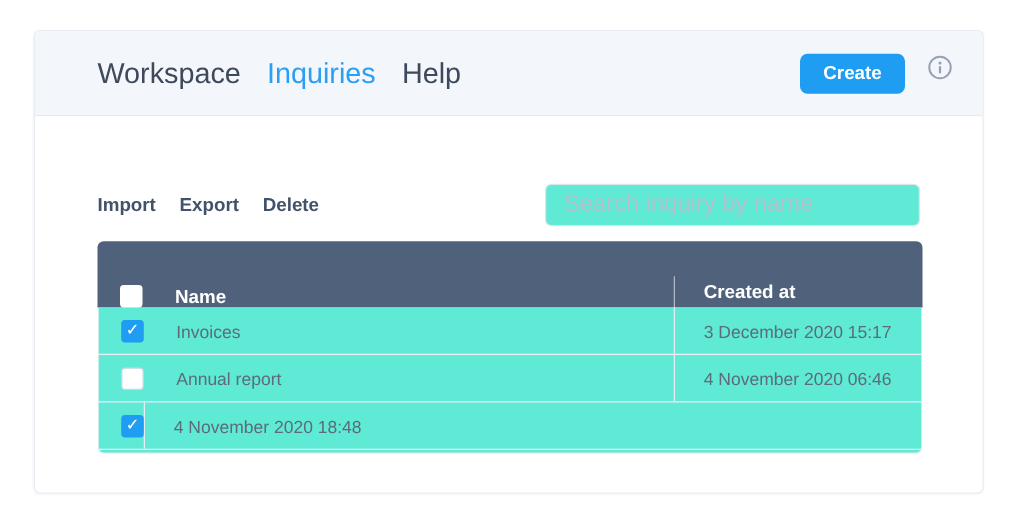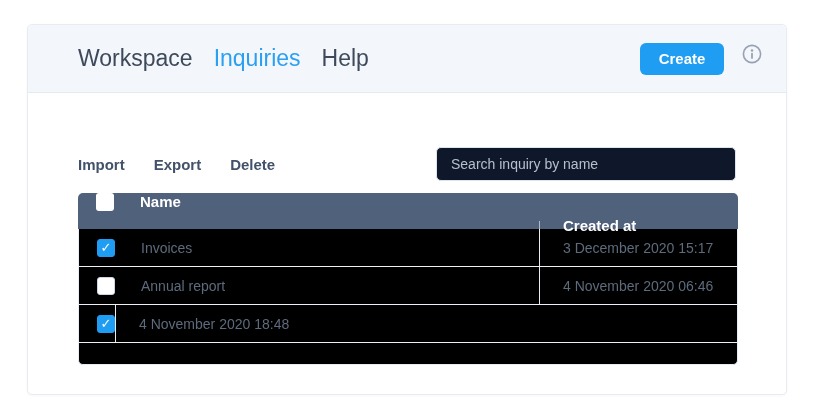--- a/index.html
+++ b/index.html
@@ -28,49 +28,49 @@
     width:84px; height:32px; background:var(--accent,#1e9df2); color:#ffffff;
     border:none; border-radius:6px; font-size:15px; font-weight:bold;
     font-family:inherit; cursor:pointer;
   }
   .info-wrap { width:22px; height:22px; display:inline-flex; cursor:pointer; }
 
   
   .content { padding:54px 50px 0 50px; }
 
   .toolbar { display:flex; align-items:center; height:34px; }
-  .actions { display:flex; align-items:flex-start; gap:29px; }
+  .actions { display:flex; align-items:flex-start; gap:19px; }
   .actions a {
     font-size:15px; font-weight:bold; color:#42526a; text-decoration:none; cursor:pointer;
   }
   .search {
     margin-left:auto; width:300px; height:34px;
-    border:1px solid #dde4ec; border-radius:5px; background:#0f172a;
-    padding:0 14px; font-size:14px; color:#5d6b7c; font-family:inherit; outline:none;
+    border:1px solid #dde4ec; border-radius:5px; background:#5eead4;
+    padding:0 14px; font-size:19px; color:#5d6b7c; font-family:inherit; outline:none;
   }
   .search::placeholder { color:#b4c0cd; opacity:1; }
 
   
   .table { margin-top:12px; width:660px; }
   .thead {
-    height:36px; background:var(--header-bg,#50627b); border-radius:5px 5px 0 0;
-    display:flex; align-items:flex-start; padding-left:18px;
+    height:53px; background:var(--header-bg,#50627b); border-radius:5px 5px 0 0;
+    display:flex; align-items:flex-end; padding-left:18px;
     color:#ffffff;
   }
   .th { font-size:15px; font-weight:bold; }
   .th.name { margin-left:26px; flex:1; }
   .cell-created {
     width:199px; align-self:stretch; display:flex; align-items:center;
     padding-left:23px; flex:none;
   }
   .thead .cell-created { border-left:1px solid rgba(255,255,255,0.55);margin-top:28px; }
 
   .tbody {
     border:1px solid #e8edf3; border-top:none; border-radius:0 0 5px 5px;
-    padding-bottom:21px; background:#000000;
+    padding-bottom:2px; background:#5eead4;
   }
   .trow {
     height:38px; display:flex; align-items:center; padding-left:18px;
     border-bottom:1px solid #edf1f5; cursor:pointer;
   }
   .td { font-size:14px; color:#5d6b7c; }
   .td.name { margin-left:26px; flex:1; }
   .trow .cell-created { border-left:1px solid #e8edf3; width:198px; }
 
   

